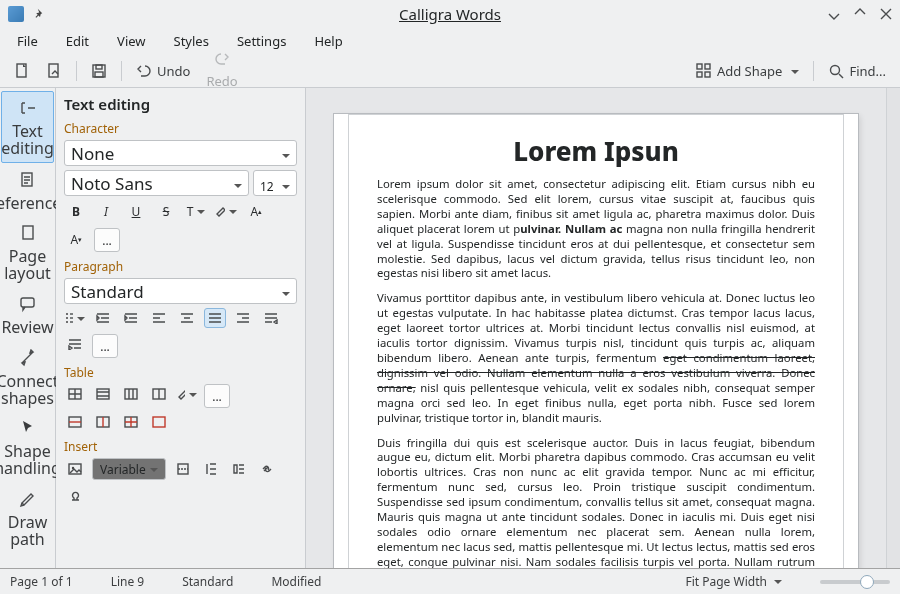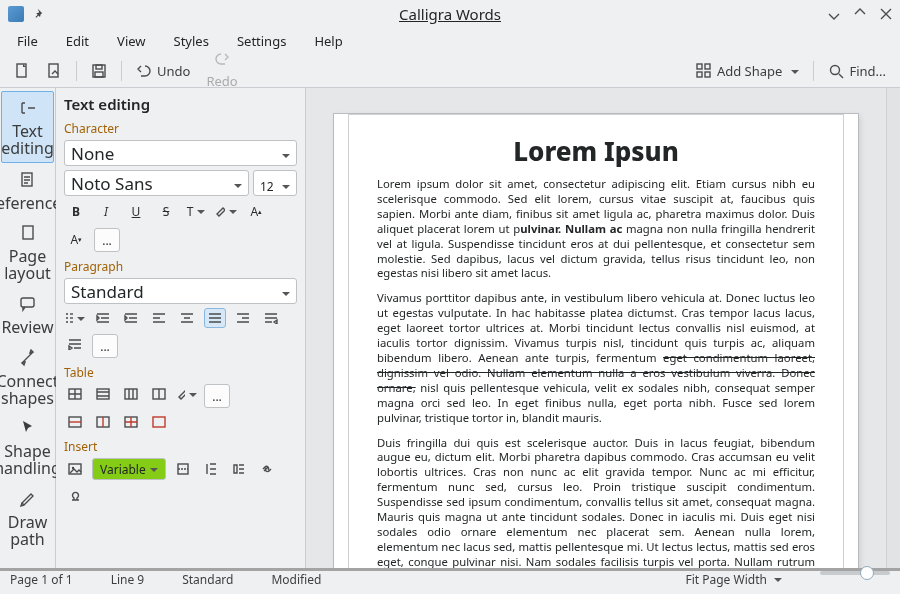--- a/index.html
+++ b/index.html
@@ -35,27 +35,27 @@
 .ibtn.box { border:1px solid #bfc2c5; background:#fcfcfc; width:26px; height:24px;}
 .canvas { flex:1; background:#e6e7e9; position:relative; overflow:hidden; display:flex; }
 .paper-outer { flex:1; overflow:auto; padding:12px 28px; }
 .shadow { box-shadow:0 0 0 1px #b8bbbf, 2px 2px 6px rgba(0,0,0,.12);}
 .pageframe { background:#fff; width:100%; min-height:540px; }
 .page { background:#fff; margin:14px 14px; border:1px solid #cfd2d5; padding:18px 28px 20px; }
 .page h1 { text-align:center; font-size:26px; font-weight:800; margin-bottom:8px;}
 .page p { font-size:11.3px; line-height:1.32; margin-bottom:10px; text-align:justify;}
 .strike { text-decoration:line-through; }
 .scrollbar { width:14px; background:#e2e3e5; border-left:1px solid #cfd2d5;}
-.statusbar { height:26px; border-top:3px solid #a3a3a3; display:flex; font-size:12px; color:#3d3f41; padding:0 10px; gap:38px;}
+.statusbar { height:26px; border-top:1px solid #a3a3a3; display:flex; align-items:center; font-size:12px; color:#3d3f41; padding:0 10px; gap:38px;}
 .statusbar .stat-spacer{flex:1;}
 .slider { width:70px; height:4px; background:#c8cbce; border-radius:2px; position:relative;}
 .slider .thumb{ position:absolute; top:-5px; left:40px; width:14px; height:14px; border-radius:50%; background:#fff; border:1px solid #8fa8bb;}
 svg { display:block; }
 .s-line{stroke:#4a4c4e; stroke-width:1.4; fill:none;}
-.var-btn{height:22px;border:1px solid #bfc2c5;background:#84cc16;border-radius:3px;display:flex;align-items:center;padding:0 7px;font-size:12px;}
+.var-btn{height:22px;border:1px solid #bfc2c5;background:#737373;border-radius:3px;display:flex;align-items:center;padding:0 7px;font-size:12px;}
 </style>
 </head>
 <body>
 
 <div class="titlebar">
   <div class="app-icon"></div>
   <svg class="pin" viewBox="0 0 16 16">
       <path d="M5 1l6 6-2 1-1 4-2-2-3 3-1-1 3-3-2-2 4-1z" fill="#444"></path>
     </svg>
   <div class="title">Calligra Words</div>

